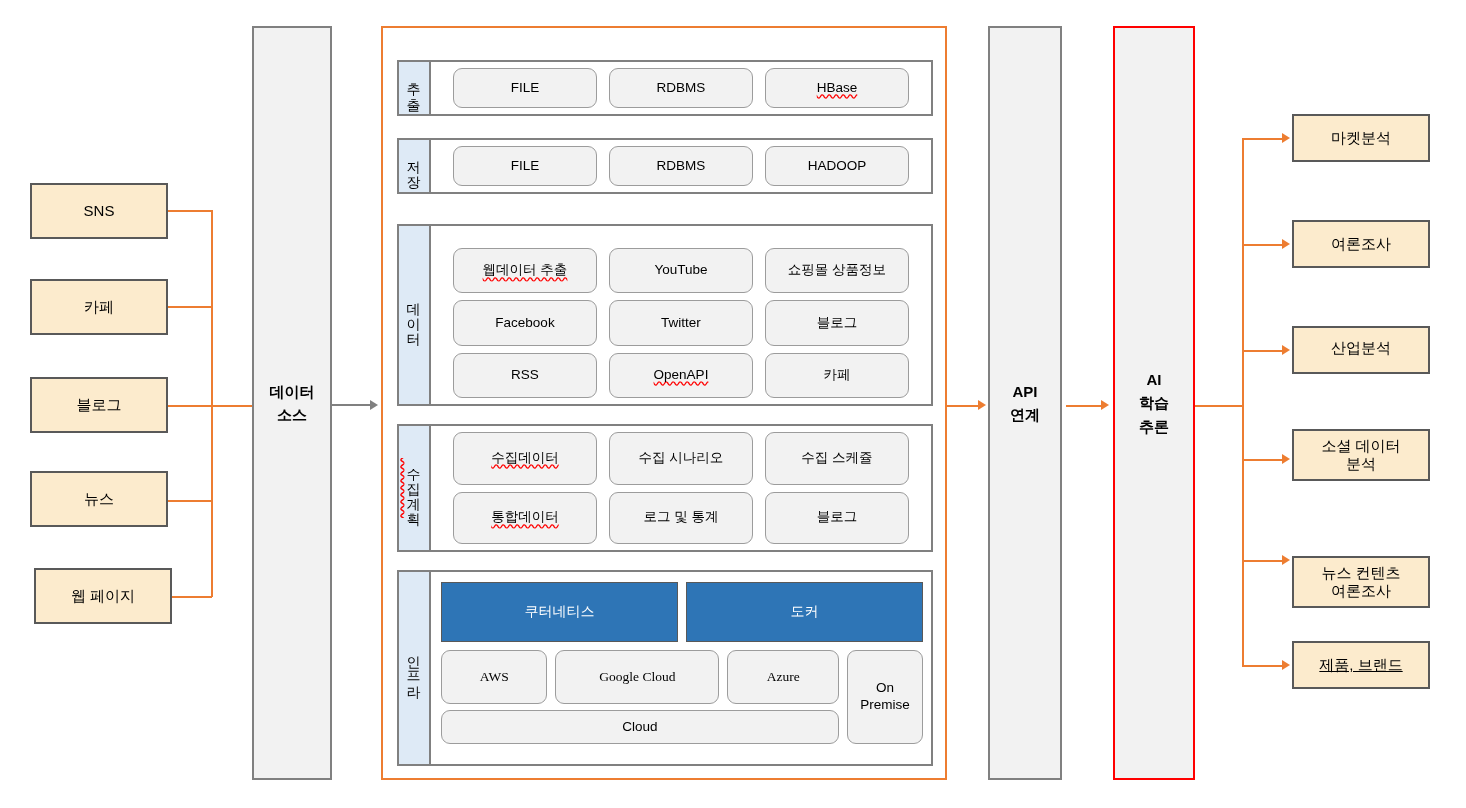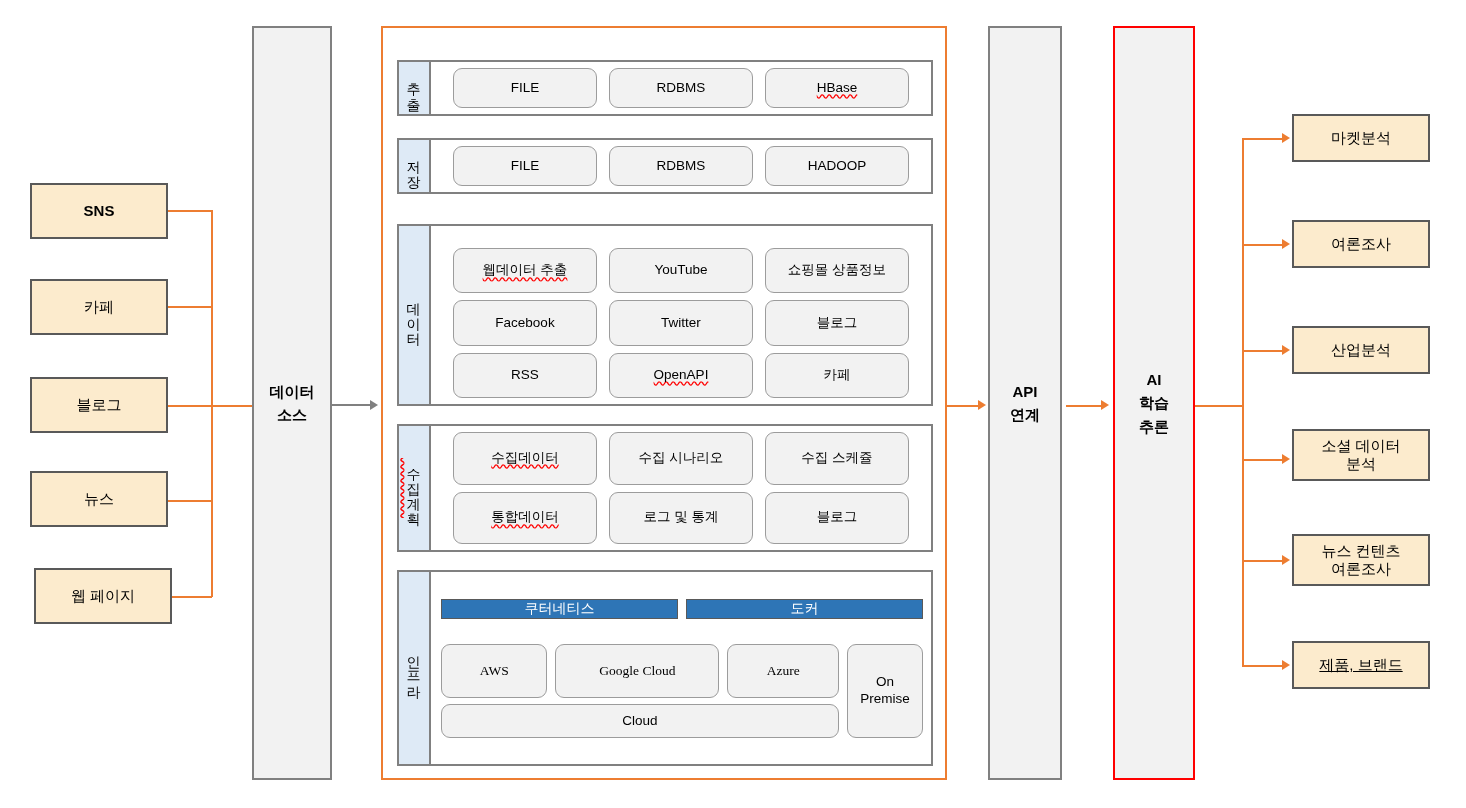--- a/index.html
+++ b/index.html
@@ -121,21 +121,21 @@
     border-bottom: 5px solid transparent;
     border-left: 8px solid #ED7D31;
   }
   .arrow.gray { border-left-color: #808080; }
 </style>
 </head>
 <body>
 
 <div id="canvas">
 
-  <div class="abs src-box" style="left:30px;  top:183px; width:138px; height:56px;font-weight:bold;">
+  <div class="abs src-box" style="left:30px;  top:183px; width:138px; height:56px;">
     <span>SNS</span>
   </div>
   <div class="abs src-box" style="left:30px;  top:279px; width:138px; height:56px;">
     <span>카페</span>
   </div>
   <div class="abs src-box" style="left:30px;  top:377px; width:138px; height:56px;">
     <span>블로그</span>
   </div>
   <div class="abs src-box" style="left:30px;  top:471px; width:138px; height:56px;">
     <span>뉴스</span>
@@ -270,21 +270,21 @@
             <span>블로그</span>
           </div>
         </div>
       </div>
     </div>
 
     <div class="abs band" style="left:14px; top:542px; width:536px; height:196px;">
       <div class="band-label">인프라</div>
       <div class="band-body" style="padding:10px 8px 10px 10px;">
 
-        <div style="display:flex; gap:8px; height:54px;align-items:center;">
+        <div style="display:flex; gap:8px; height:60px;">
           <div class="chip blue" style="flex:1 1 0;">
             <span>쿠터네티스</span>
           </div>
           <div class="chip blue" style="flex:1 1 0;">
             <span>도커</span>
           </div>
         </div>
 
         <div style="display:flex; gap:8px; margin-top:8px; height:94px;">
           <div style="flex:1 1 0; display:flex; flex-direction:column; gap:6px;">
@@ -355,28 +355,28 @@
 
   <div class="abs ln h" style="left:1242px; top:665px; width:44px;"></div>
   <div class="abs arrow" style="left:1282px; top:660px;"></div>
 
   <div class="abs src-box" style="left:1292px; top:114px; width:138px; height:48px;">
     <span>마켓분석</span>
   </div>
   <div class="abs src-box" style="left:1292px; top:220px; width:138px; height:48px;">
     <span>여론조사</span>
   </div>
-  <div class="abs src-box" style="left:1292px; top:326px; width:138px; height:48px;">
+  <div class="abs src-box" style="left:1292px; top:326px; width:138px; height:48px;font-family:Liberation Mono, monospace;">
     <span>산업분석</span>
   </div>
   <div class="abs src-box" style="left:1292px; top:429px; width:138px; height:52px; white-space:pre-line;">
     <span>소셜 데이터
 분석</span>
   </div>
-  <div class="abs src-box" style="left:1292px; top:534px; width:138px; height:52px; white-space:pre-line;">
+  <div class="abs src-box" style="left:1292px; top:556px; width:138px; height:52px; white-space:pre-line;">
     <span>뉴스 컨텐츠
 여론조사</span>
   </div>
   <div class="abs src-box" style="left:1292px; top:641px; width:138px; height:48px;text-decoration:underline;">
     <span>제품, 브랜드</span>
   </div>
 
 </div>
 
 </body></html>

